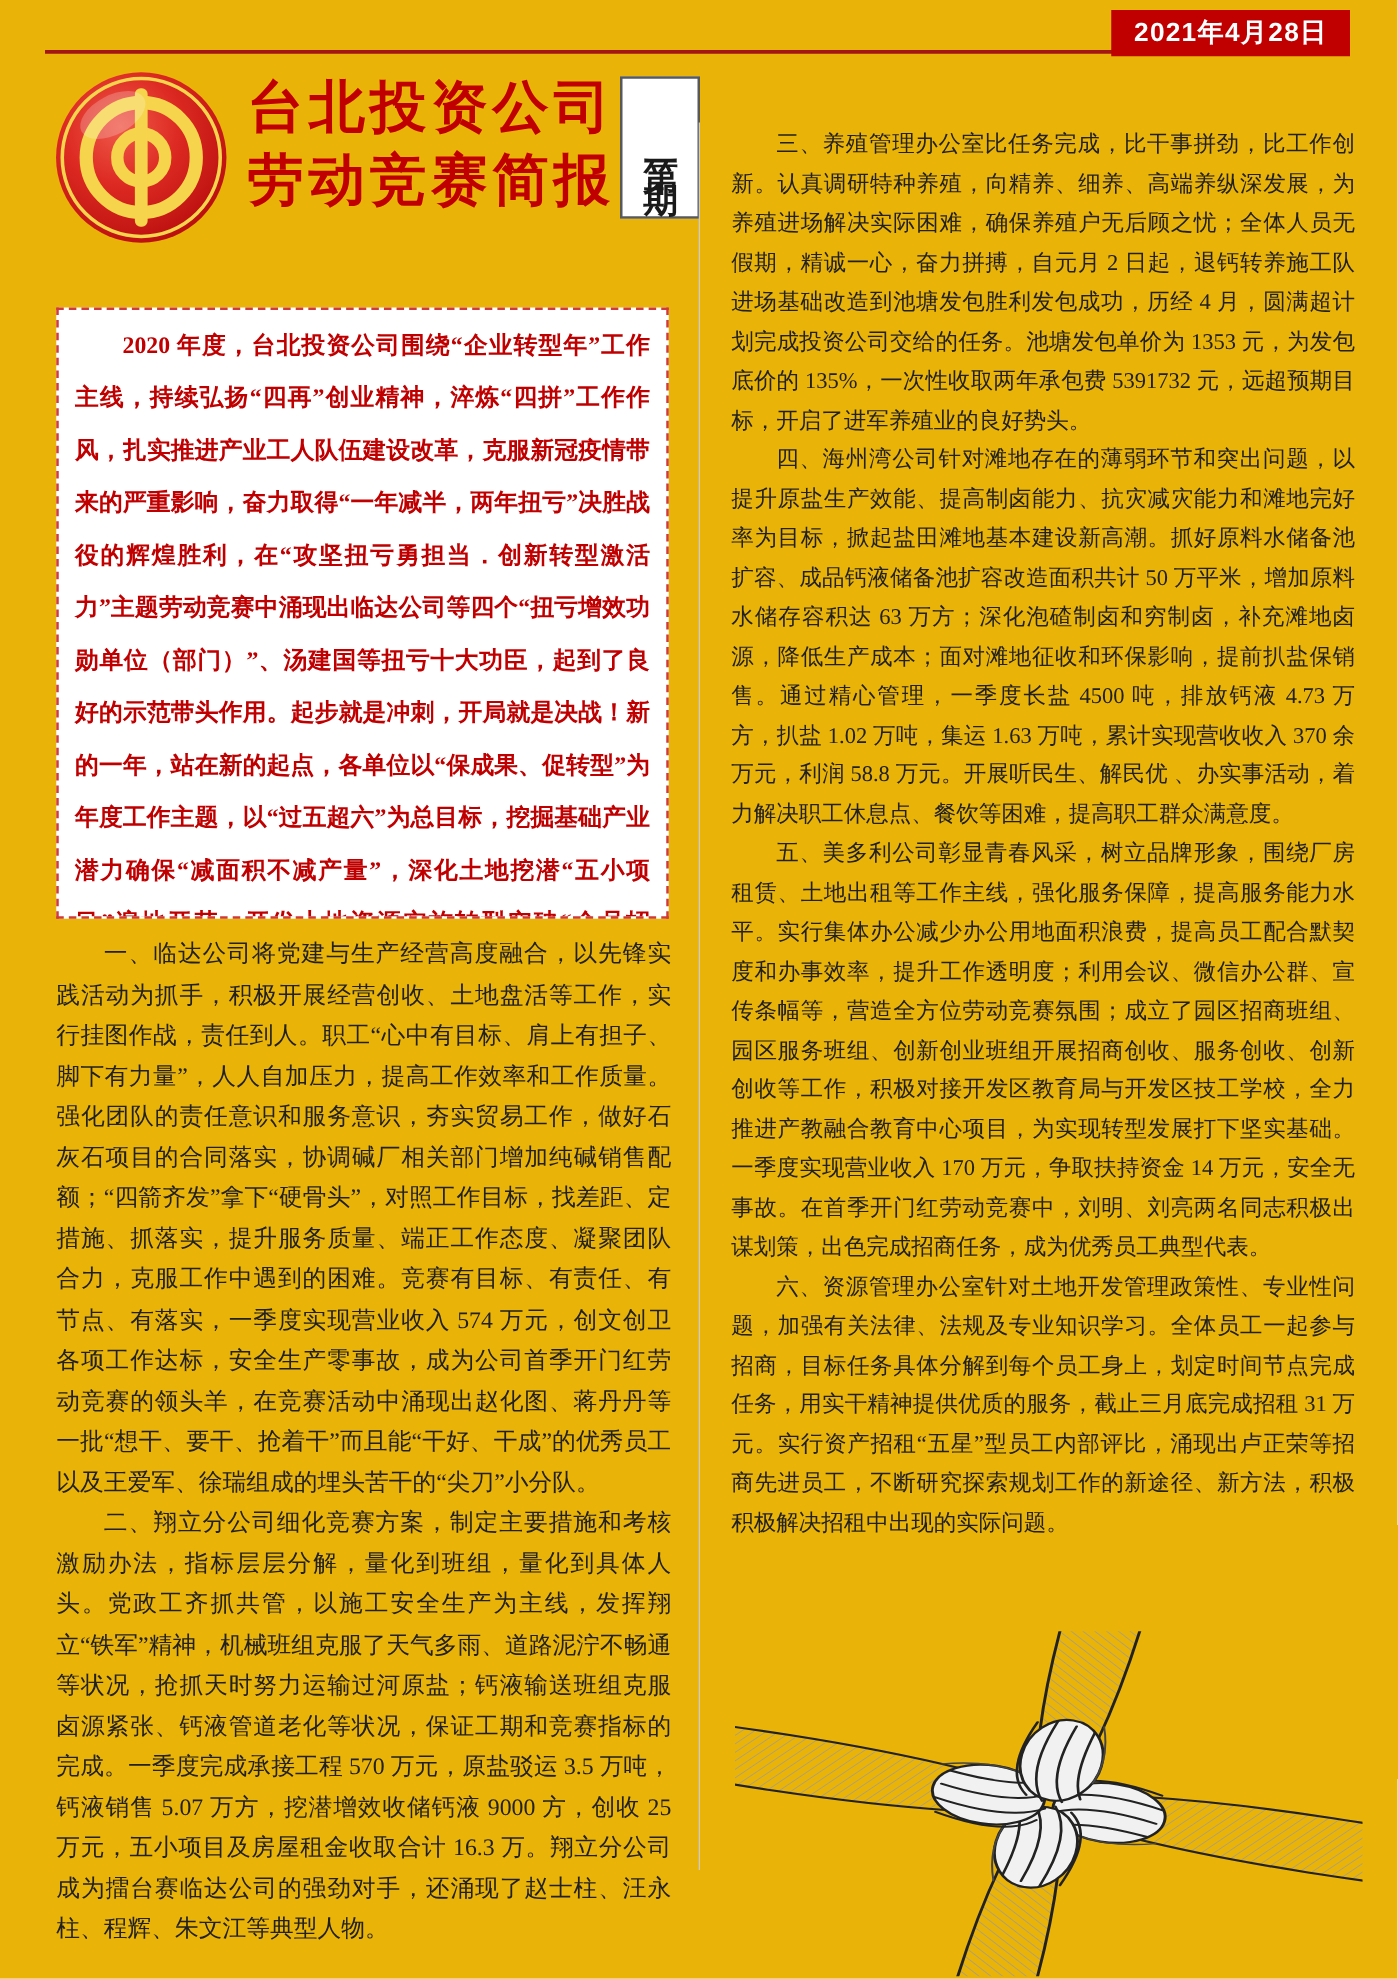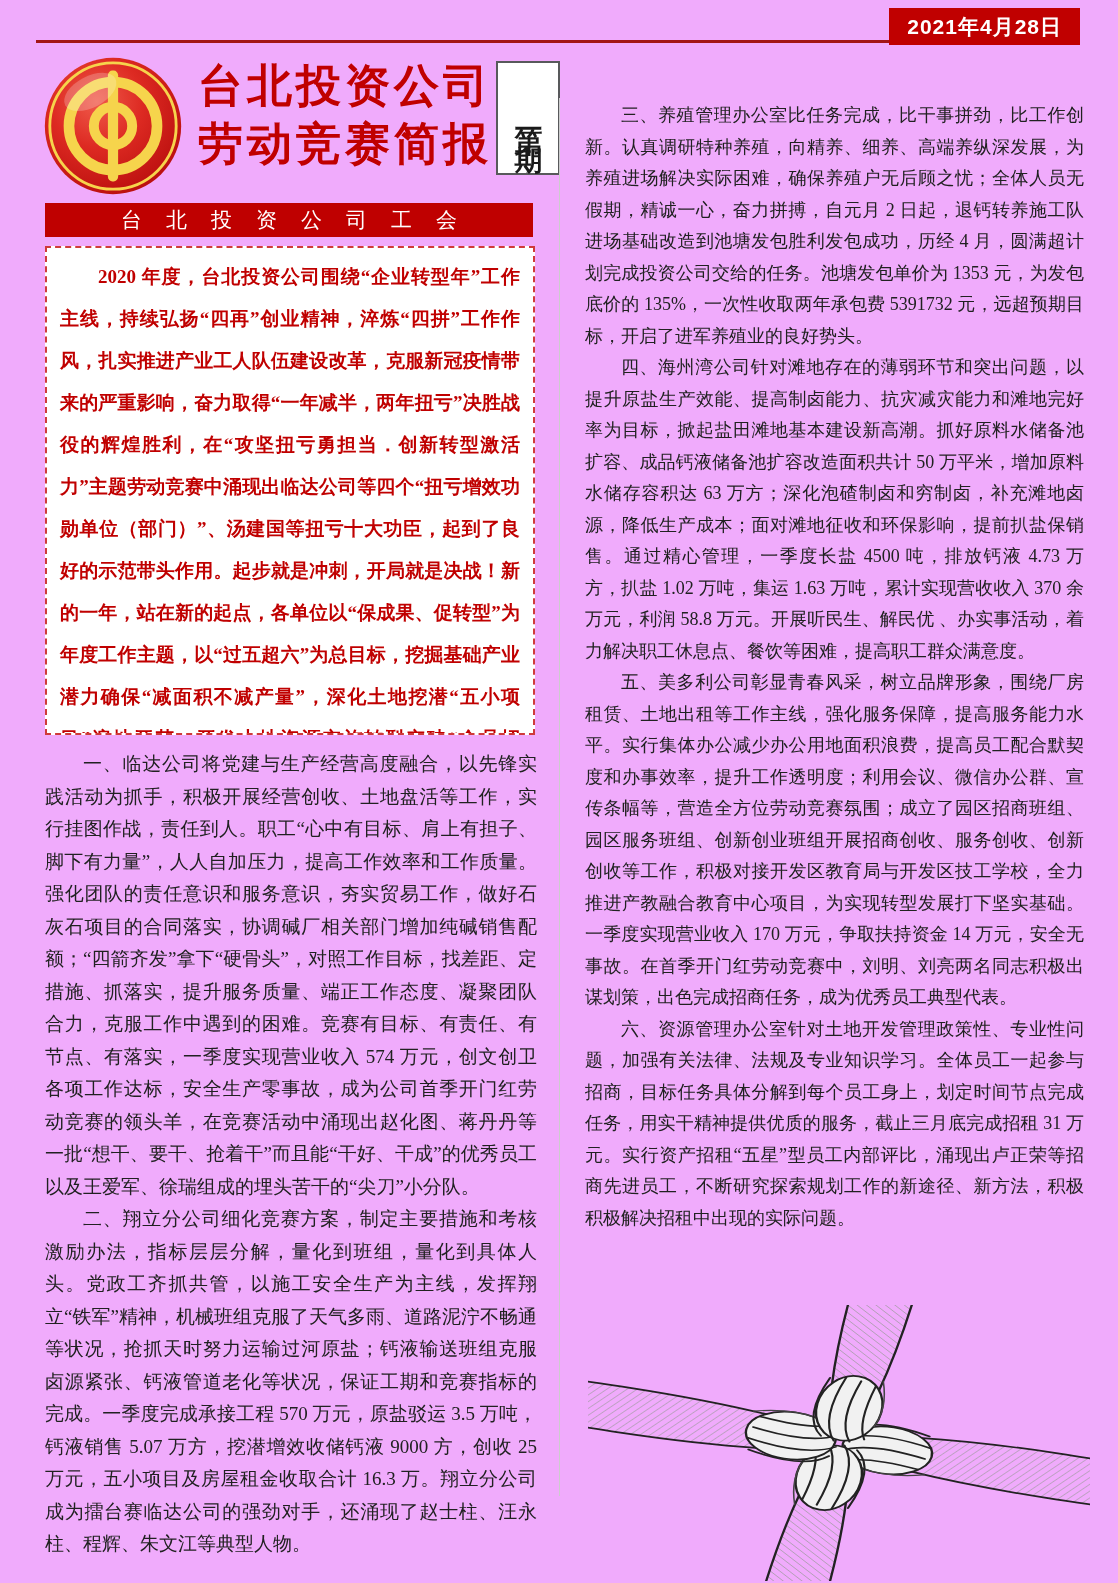--- a/index.html
+++ b/index.html
@@ -1,17 +1,17 @@
 <!DOCTYPE html>
 <html><head>
 <meta charset="utf-8">
 <style>
   html,body{margin:0;padding:0;background:#ffffff;}
   .page{
-    position:relative;width:1118px;height:1583px;background:#f0abfc;overflow:hidden;
+    position:relative;width:1118px;height:1583px;background:#eab308;overflow:hidden;
     font-family:"Liberation Serif","DejaVu Serif",serif;color:#212121;
   }
   
   .top-rule{position:absolute;left:36px;top:40px;width:1044px;height:3px;background:#a31616;}
   .date-badge{
     position:absolute;right:38px;top:8px;height:37px;line-height:37px;padding:0 18px;
     background:#c00000;color:#ffffff;font-size:21px;font-weight:bold;z-index:3;
     font-family:"Liberation Sans","DejaVu Sans",sans-serif;letter-spacing:1px;
   }
   
@@ -75,21 +75,20 @@
       <rect x="46.4" y="11" width="7.2" height="78" rx="3.2" fill="#f6d44c"></rect>
       <ellipse cx="34" cy="26" rx="20" ry="11" fill="#ffffff" opacity="0.22" transform="rotate(-28 34 26)"></ellipse>
     </svg>
     <div class="title-block">
       <div class="title-line">台北投资公司</div>
       <div class="title-line">劳动竞赛简报</div>
     </div>
     <div class="issue-box">第一期</div>
   </div>
 
-  <div class="union-banner">台北投资公司工会</div>
 
   <div class="intro-box">
     <p class="intro-body">2020 年度，台北投资公司围绕“企业转型年”工作主线，持续弘扬“四再”创业精神，淬炼“四拼”工作作风，扎实推进产业工人队伍建设改革，克服新冠疫情带来的严重影响，奋力取得“一年减半，两年扭亏”决胜战役的辉煌胜利，在“攻坚扭亏勇担当．创新转型激活力”主题劳动竞赛中涌现出临达公司等四个“扭亏增效功勋单位（部门）”、汤建国等扭亏十大功臣，起到了良好的示范带头作用。起步就是冲刺，开局就是决战！新的一年，站在新的起点，各单位以“保成果、促转型”为年度工作主题，以“过五超六”为总目标，挖掘基础产业潜力确保“减面积不减产量”，深化土地挖潜“五小项目”遍地开花，开发土地资源实施转型突破“全员招商”，全面推进开塔河和退钙转养项目，扩张物流贸易业、市政服务业、水产养殖业，各条战线捷报频传，全面实现首季开门红。</p>
   </div>
 
   <div class="col col-left">
     <p class="para">一、临达公司将党建与生产经营高度融合，以先锋实践活动为抓手，积极开展经营创收、土地盘活等工作，实行挂图作战，责任到人。职工“心中有目标、肩上有担子、脚下有力量”，人人自加压力，提高工作效率和工作质量。强化团队的责任意识和服务意识，夯实贸易工作，做好石灰石项目的合同落实，协调碱厂相关部门增加纯碱销售配额；“四箭齐发”拿下“硬骨头”，对照工作目标，找差距、定措施、抓落实，提升服务质量、端正工作态度、凝聚团队合力，克服工作中遇到的困难。竞赛有目标、有责任、有节点、有落实，一季度实现营业收入 574 万元，创文创卫各项工作达标，安全生产零事故，成为公司首季开门红劳动竞赛的领头羊，在竞赛活动中涌现出赵化图、蒋丹丹等一批“想干、要干、抢着干”而且能“干好、干成”的优秀员工以及王爱军、徐瑞组成的埋头苦干的“尖刀”小分队。</p>
     <p class="para">二、翔立分公司细化竞赛方案，制定主要措施和考核激励办法，指标层层分解，量化到班组，量化到具体人头。党政工齐抓共管，以施工安全生产为主线，发挥翔立“铁军”精神，机械班组克服了天气多雨、道路泥泞不畅通等状况，抢抓天时努力运输过河原盐；钙液输送班组克服卤源紧张、钙液管道老化等状况，保证工期和竞赛指标的完成。一季度完成承接工程 570 万元，原盐驳运 3.5 万吨，钙液销售 5.07 万方，挖潜增效收储钙液 9000 方，创收 25 万元，五小项目及房屋租金收取合计 16.3 万。翔立分公司成为擂台赛临达公司的强劲对手，还涌现了赵士柱、汪永柱、程辉、朱文江等典型人物。</p>
   </div>
 

